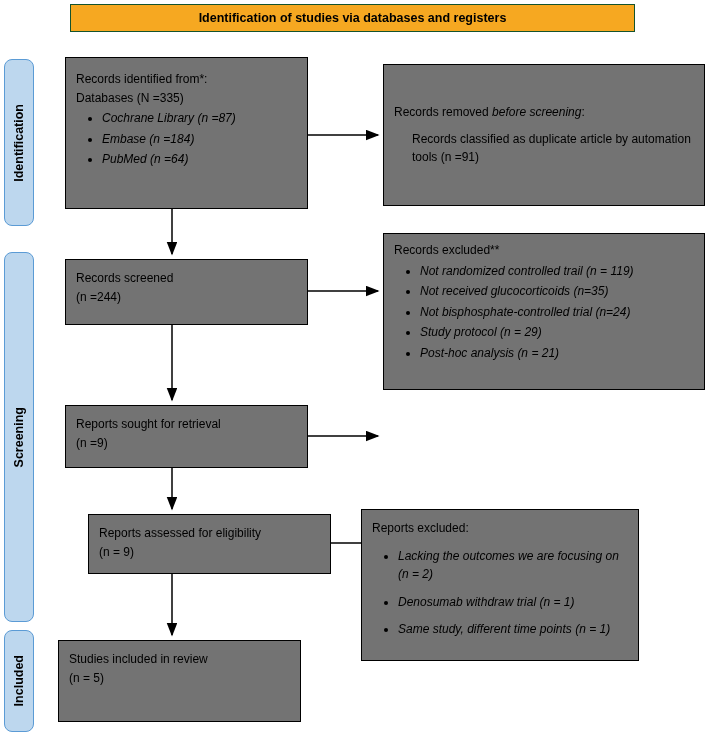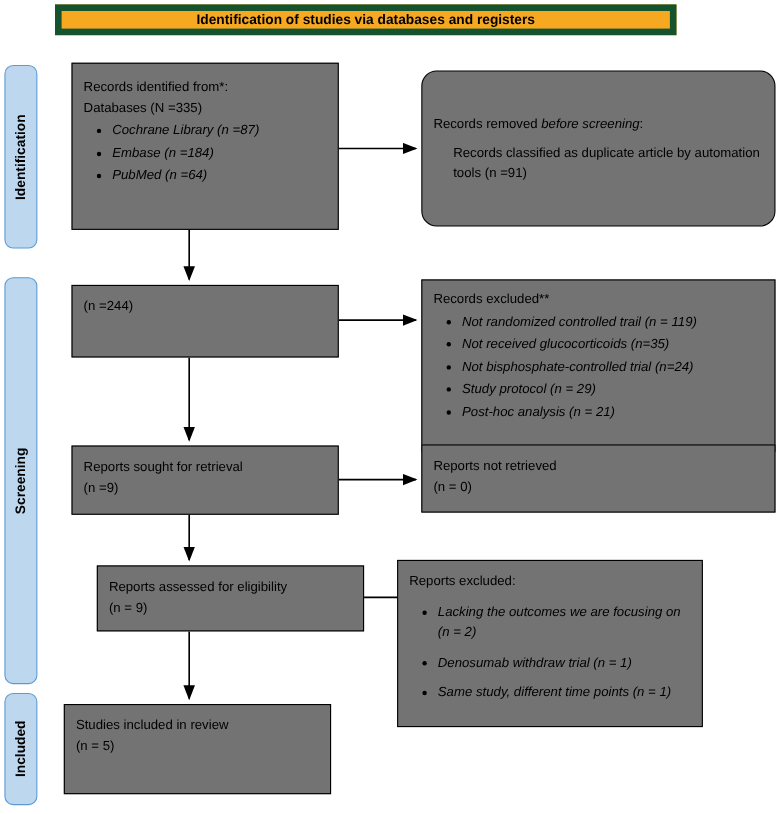--- a/index.html
+++ b/index.html
@@ -8,24 +8,24 @@
     width: 708px;
     height: 740px;
     background: #ffffff;
     font-family: "Liberation Sans", "DejaVu Sans", sans-serif;
     font-size: 12px;
     color: #000;
     overflow: hidden;
   }
   .banner {
     position: absolute;
-    left: 50px; top: 4px;
+    left: 70px; top: 4px;
     width: 565px; height: 28px;
     background: #F6A821;
-    border: 6px solid #14532d;
+    border: 1px solid #14532d;
     box-sizing: border-box;
     display: flex; align-items: center; justify-content: center;
     font-weight: bold;
     font-size: 12.5px;
   }
   .stage {
     position: absolute;
     left: 4px; width: 30px;
     background: #BDD7EE;
     border: 1px solid #5B9BD5;
@@ -46,23 +46,23 @@
   .box {
     position: absolute;
     background: #737373;
     border: 1.5px solid #000;
     box-sizing: border-box;
     padding: 9px 10px;
     line-height: 1.55;
   }
   #box-identified   { left: 65px;  top: 57px;  width: 243px; height: 152px; padding-top: 12px; }
   #box-removed      { left: 383px; top: 64px;  width: 322px; height: 142px;
-                      display:flex; flex-direction:column; justify-content:center;border-radius:14px; }
+                      display:flex; flex-direction:column; justify-content:center; }
   #box-screened     { left: 65px;  top: 259px; width: 243px; height: 66px; }
-  #box-excluded1    { left: 383px; top: 233px; width: 322px; height: 157px; padding-top: 7px; margin-top: 21px; }
+  #box-excluded1    { left: 383px; top: 233px; width: 322px; height: 157px; padding-top: 7px; }
   #box-sought       { left: 65px;  top: 405px; width: 243px; height: 63px; }
   #box-notretrieved { left: 383px; top: 404px; width: 322px; height: 62px; }
   #box-assessed     { left: 65px;  top: 514px; width: 243px; height: 60px; margin-left: 23px; }
   #box-excluded2    { left: 361px; top: 509px; width: 278px; height: 152px; }
   #box-included     { left: 58px;  top: 640px; width: 243px; height: 82px; }
   ul.bullets { margin: 2px 0 0 0; padding-left: 26px; list-style: disc; }
   ul.bullets li { margin: 2px 0; font-style: italic; }
   #box-excluded2 ul.bullets li { margin: 9px 0; }
   .indent { margin: 8px 0 0 18px; }
   .arrows {
@@ -117,43 +117,40 @@
   </div>
 
   <div class="box" id="box-removed">
     <div>
       <span>Records removed </span><i>before screening</i><span>:</span>
     </div>
     <div class="indent">Records classified as duplicate article by automation tools (n =91)</div>
   </div>
 
   <div class="box" id="box-screened">
+    <div>Records screened</div>
     <div>(n =244)</div>
   </div>
 
   <div class="box" id="box-excluded1">
     <div>Records excluded**</div>
     <ul class="bullets">
       <li>Not randomized controlled trail (n = 119)</li>
       <li>Not received glucocorticoids (n=35)</li>
       <li>Not bisphosphate-controlled trial (n=24)</li>
       <li>Study protocol (n = 29)</li>
       <li>Post-hoc analysis (n = 21)</li>
     </ul>
   </div>
 
   <div class="box" id="box-sought">
     <div>Reports sought for retrieval</div>
     <div>(n =9)</div>
   </div>
 
-  <div class="box" id="box-notretrieved">
-    <div>Reports not retrieved</div>
-    <div>(n = 0)</div>
-  </div>
 
   <div class="box" id="box-assessed">
     <div>Reports assessed for eligibility</div>
     <div>(n = 9)</div>
   </div>
 
   <div class="box" id="box-excluded2">
     <div>Reports excluded:</div>
     <ul class="bullets">
       <li>Lacking the outcomes we are focusing on (n = 2)</li>

